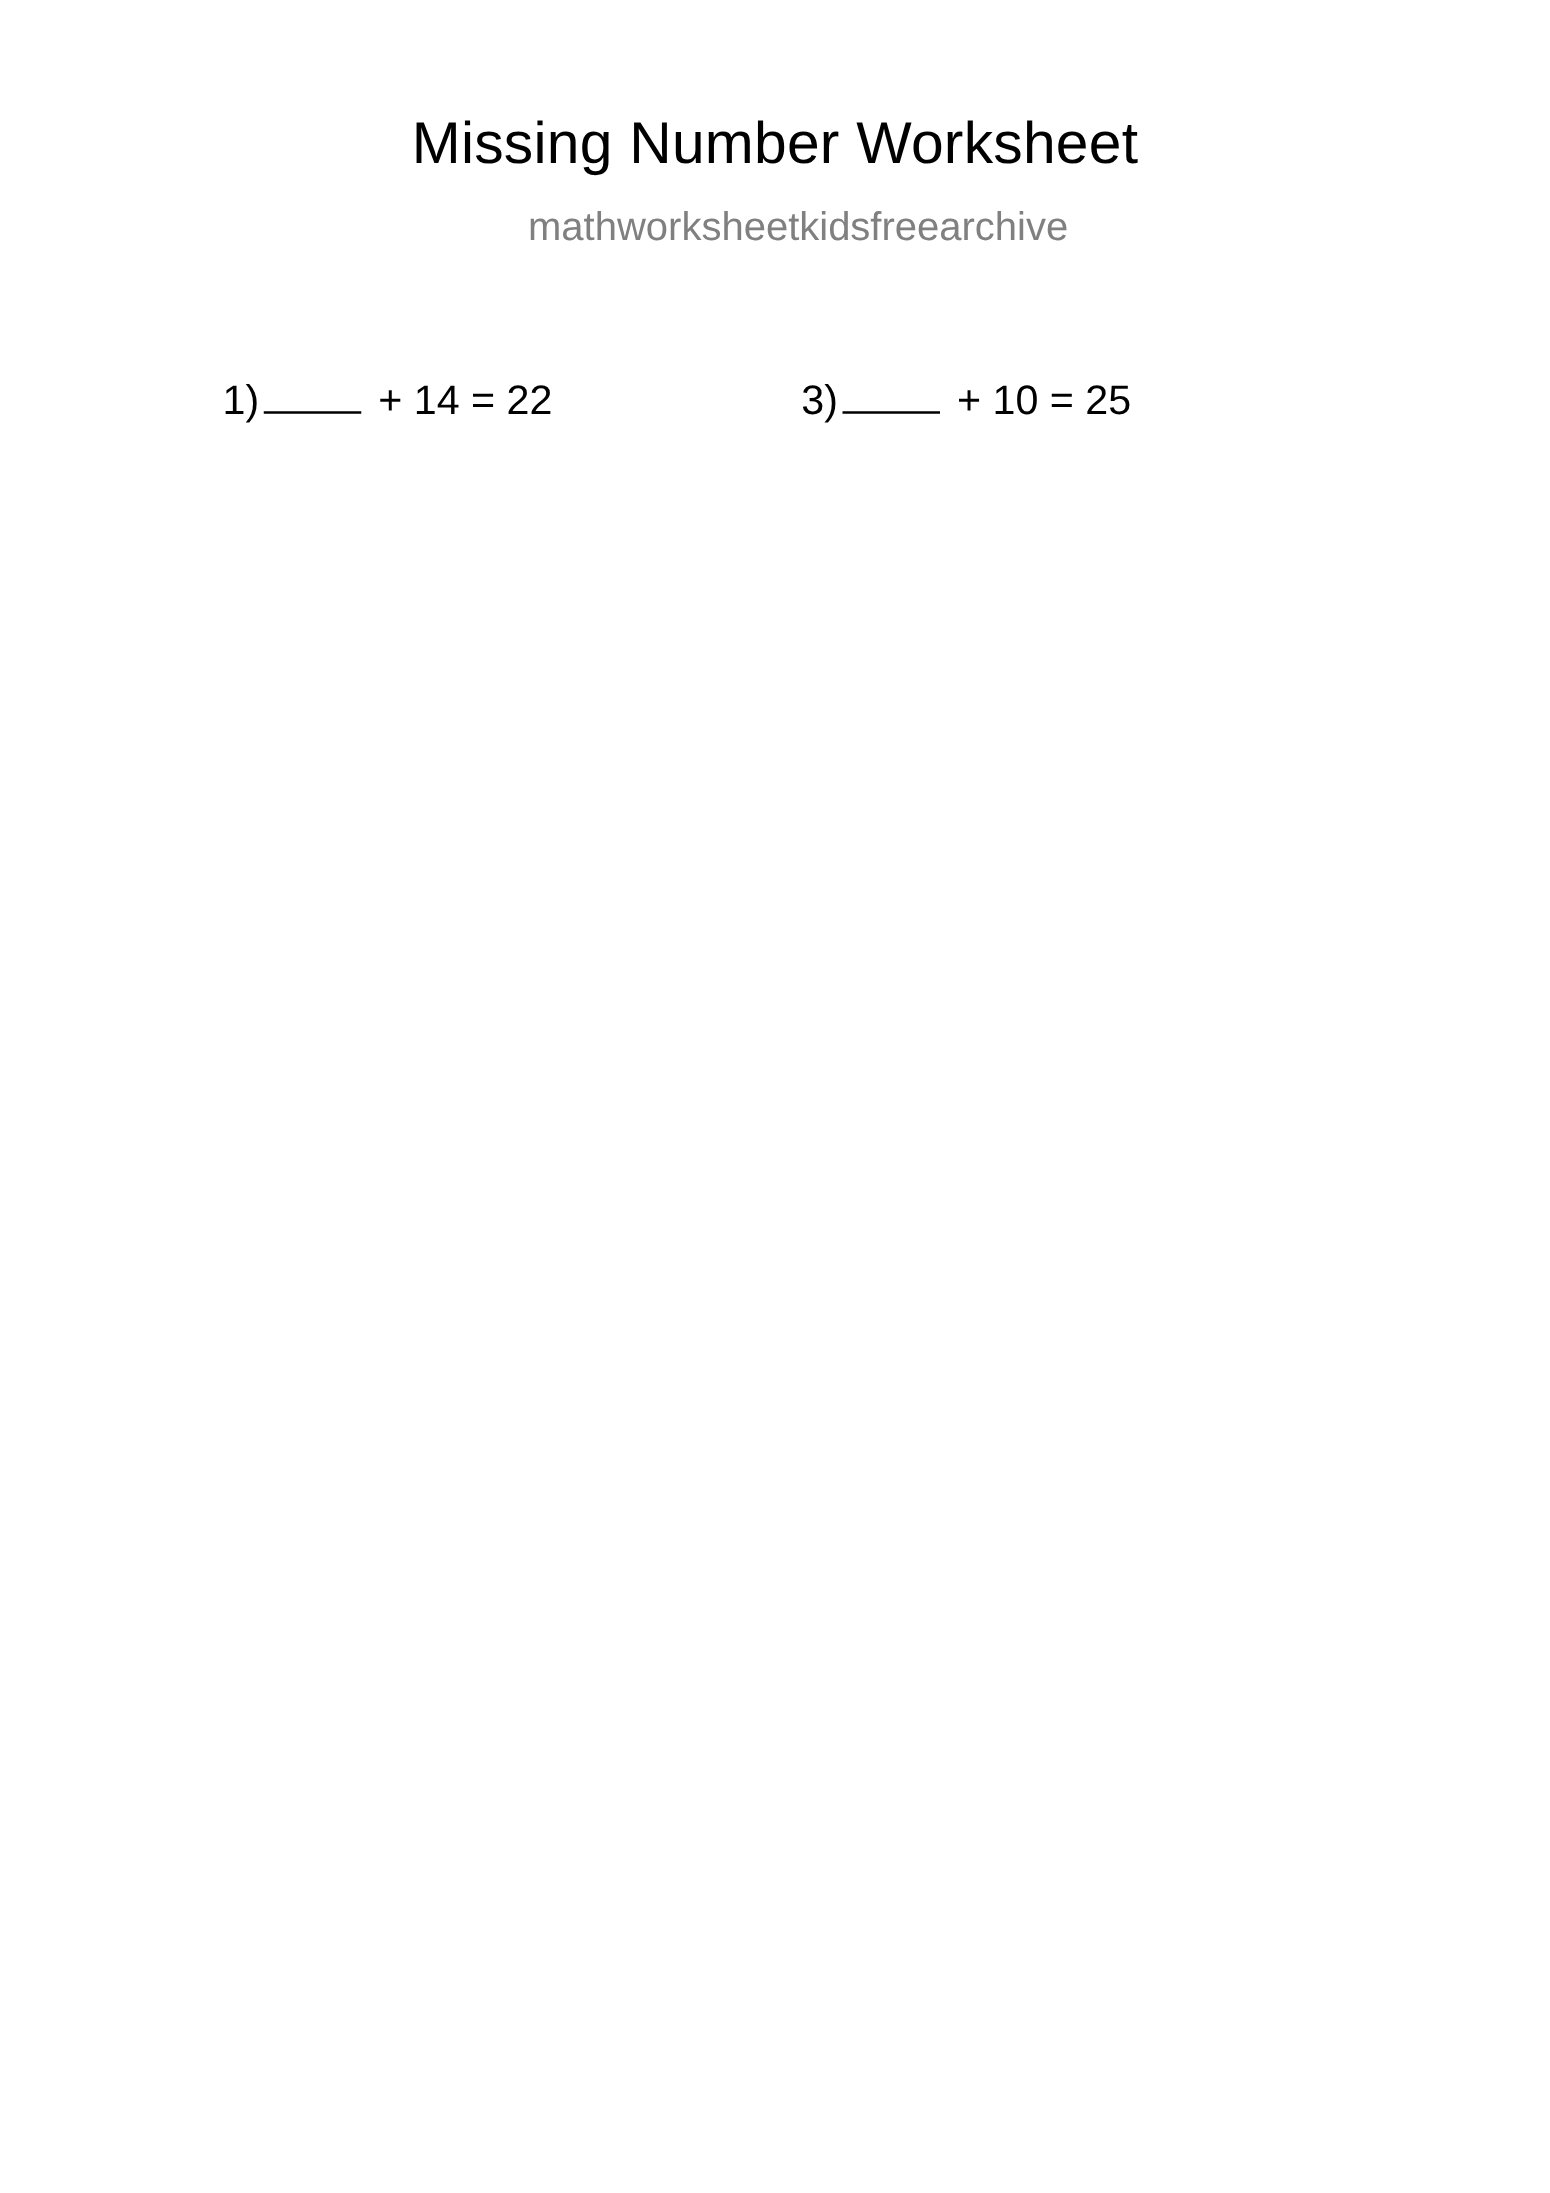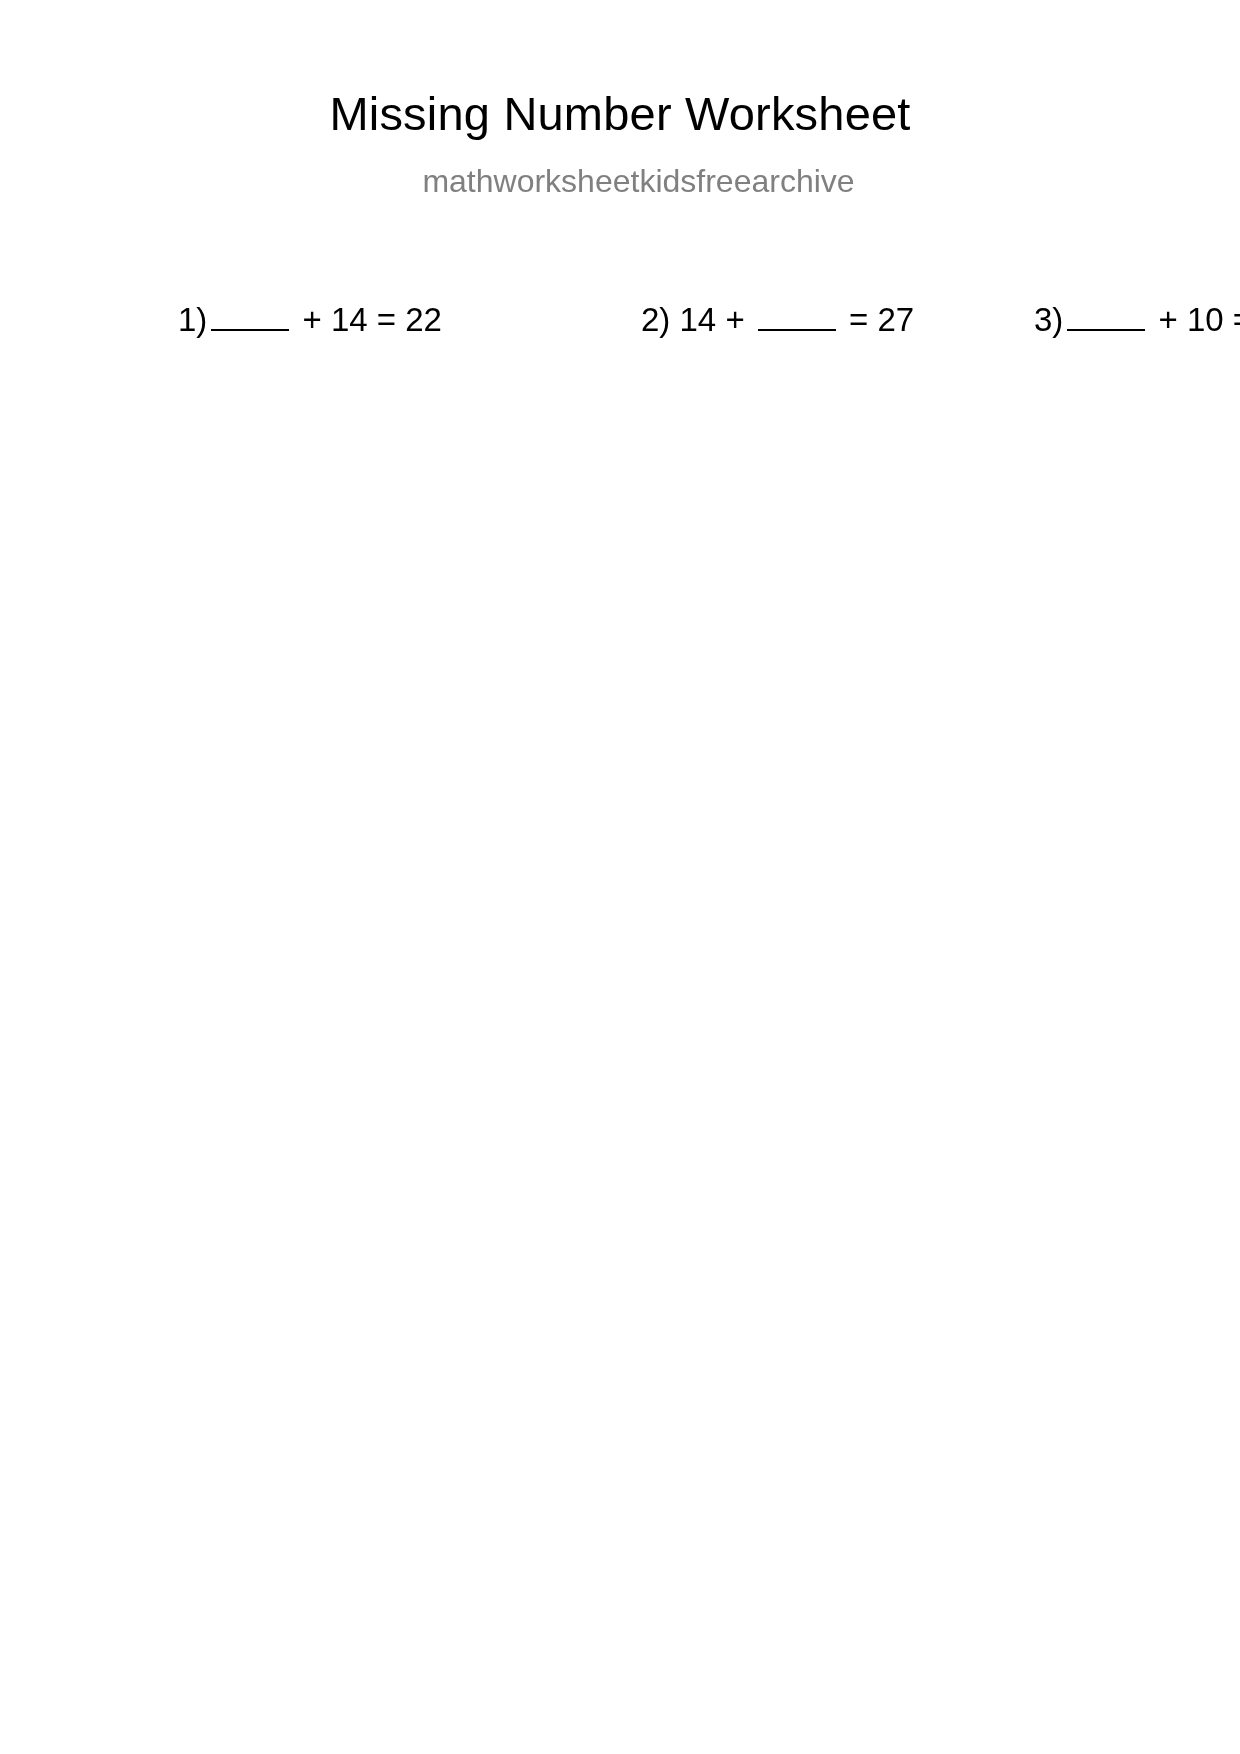--- a/index.html
+++ b/index.html
@@ -69,17 +69,16 @@
 </head>
 <body>
 
 <div class="page">
 
   <div class="title">Missing Number Worksheet</div>
   <div class="subtitle">mathworksheetkidsfreearchive</div>
 
   <div class="problems" id="problems">
       <div class="problem"><span>1)</span><span class="blank"></span><span> + 14 = 22</span></div>
-      <div class="problem"><span>2)</span><span> 14 + </span><span class="blank"></span><span> = 27</span></div>
       <div class="problem"><span>3)</span><span class="blank"></span><span> + 10 = 25</span></div>
     </div>
 
 </div>
 
 </body></html>

